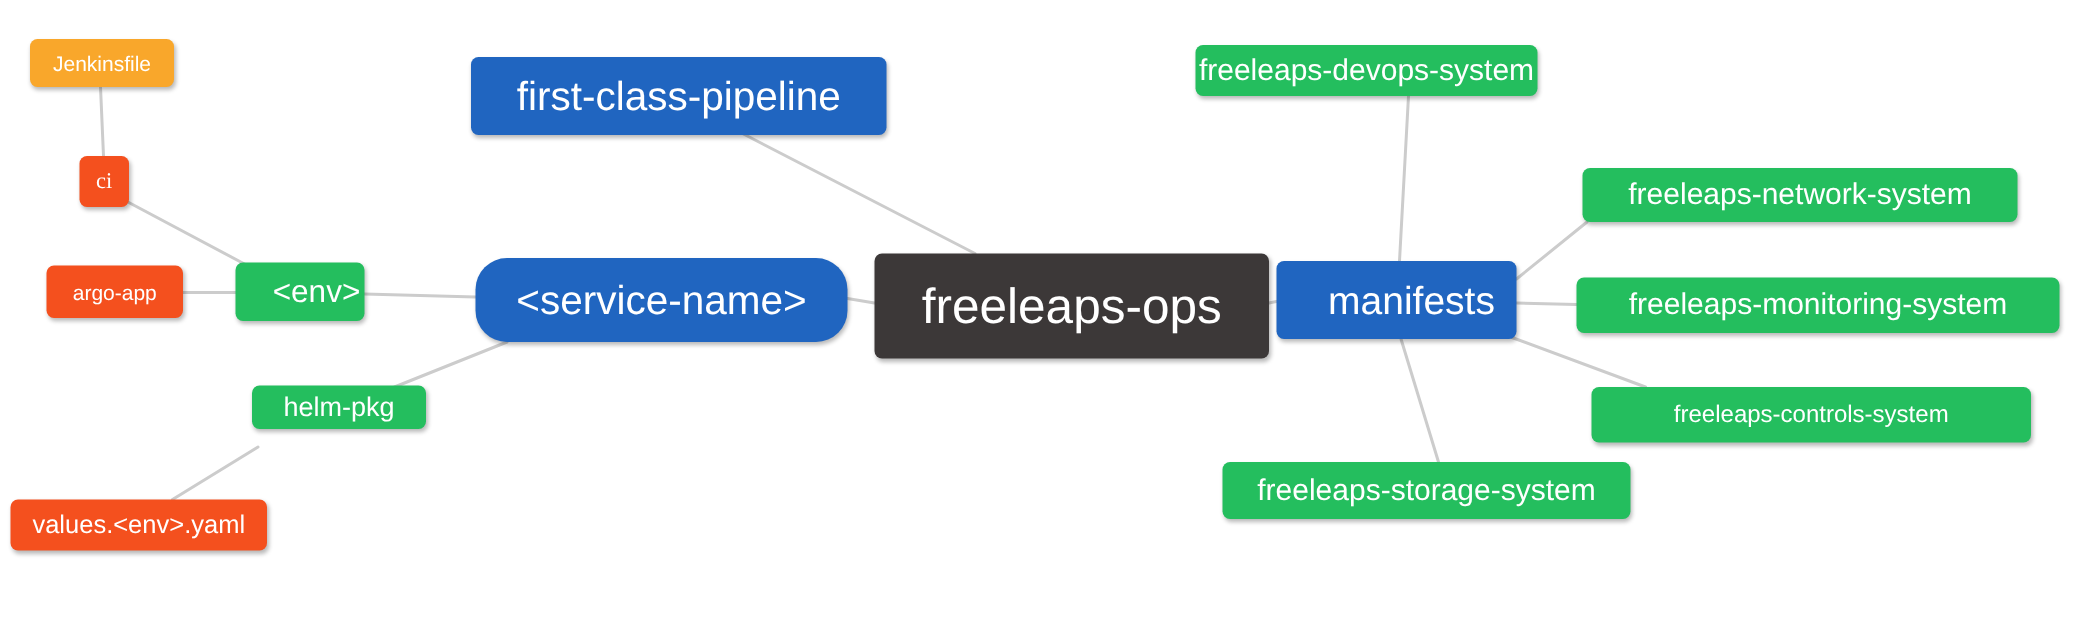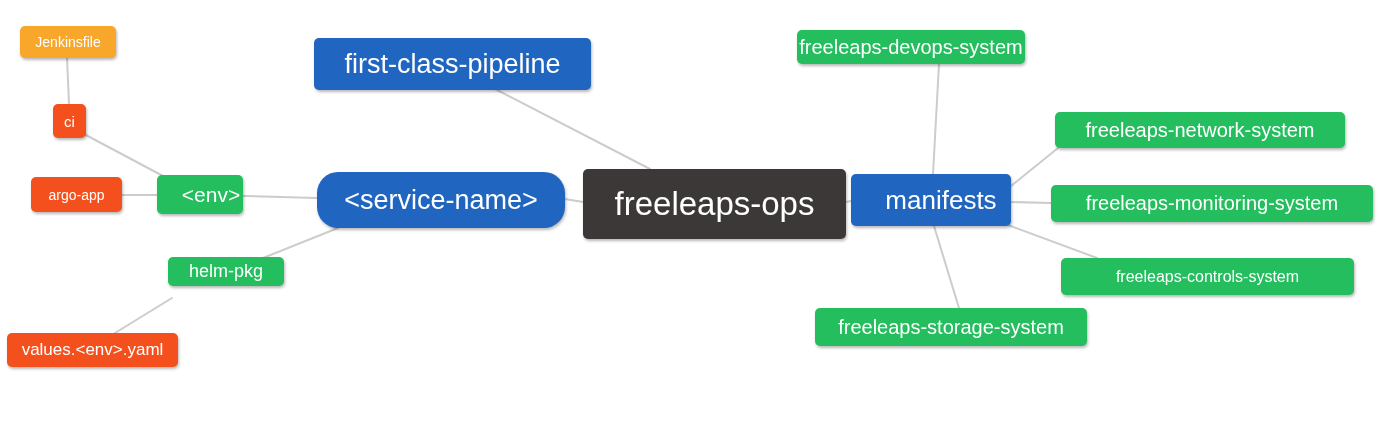--- a/index.html
+++ b/index.html
@@ -36,21 +36,21 @@
     color: var(--node-text, #ffffff);
     border-radius: 5px;
     box-shadow: 1px 2px 3px rgba(0,0,0,0.28);
     white-space: nowrap;
     box-sizing: border-box;
     cursor: pointer;
     user-select: none;
   }
   
   .n-jenkinsfile { left:20px;  top:26px;  width:96px;  height:32px; font-size:14px; }
-  .n-ci          { left:53px;  top:104px; width:33px;  height:34px; font-size:15px; }
+  .n-ci          { left:53px;  top:104px; width:33px;  height:34px; font-size:15px;font-family:Liberation Serif, serif; }
   .n-argo-app    { left:31px;  top:177px; width:91px;  height:35px; font-size:14px; }
   .n-env         { left:157px; top:175px; width:86px;  height:39px; font-size:21px; }
   .n-helm-pkg    { left:148px; top:257px; width:116px; height:29px; font-size:18px;margin-left:20px; }
   .n-values      { left:7px;   top:333px; width:171px; height:34px; font-size:17px; }
   .n-first       { left:314px; top:38px;  width:277px; height:52px; font-size:27px; }
   .n-service     { left:317px; top:172px; width:248px; height:56px; font-size:27px;border-radius:21px; }
   .n-ops         { left:583px; top:169px; width:263px; height:70px; font-size:33px; }
   .n-manifests   { left:851px; top:174px; width:160px; height:52px; font-size:26px;padding-left:20px; }
   .n-devops      { left:797px; top:30px;  width:228px; height:34px; font-size:20px; }
   .n-network     { left:1055px;top:112px; width:290px; height:36px; font-size:20px; }

